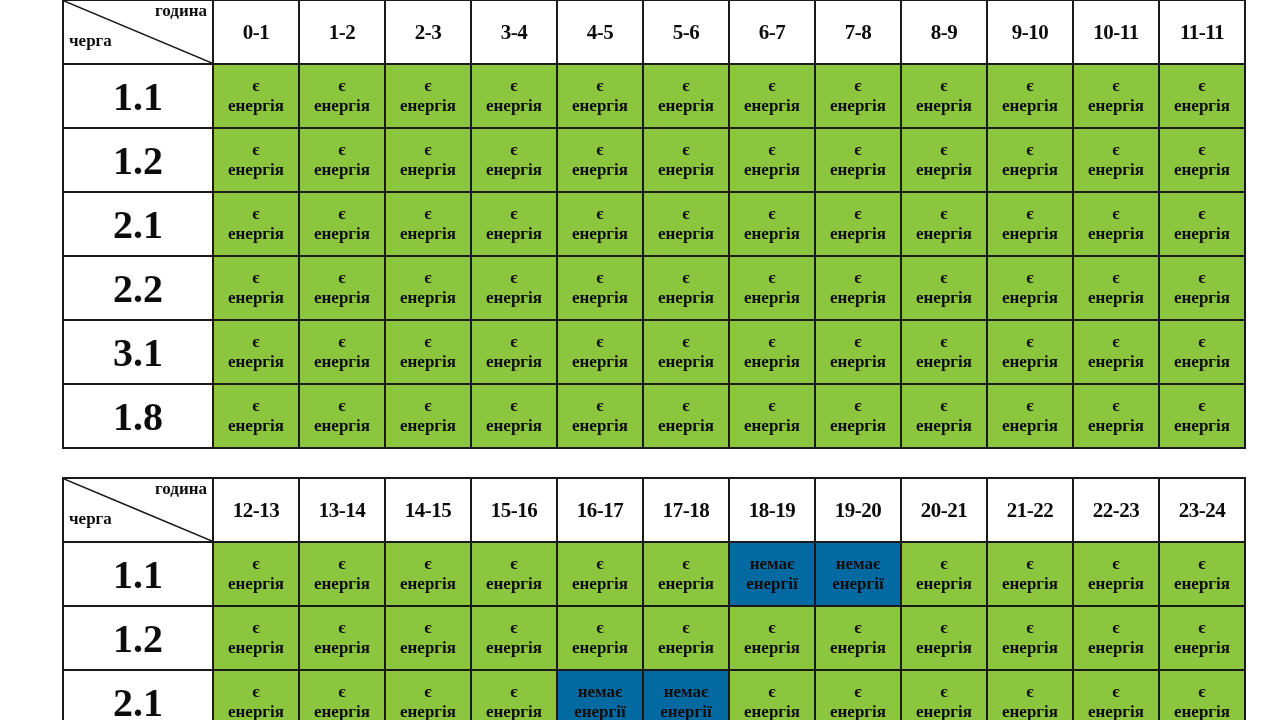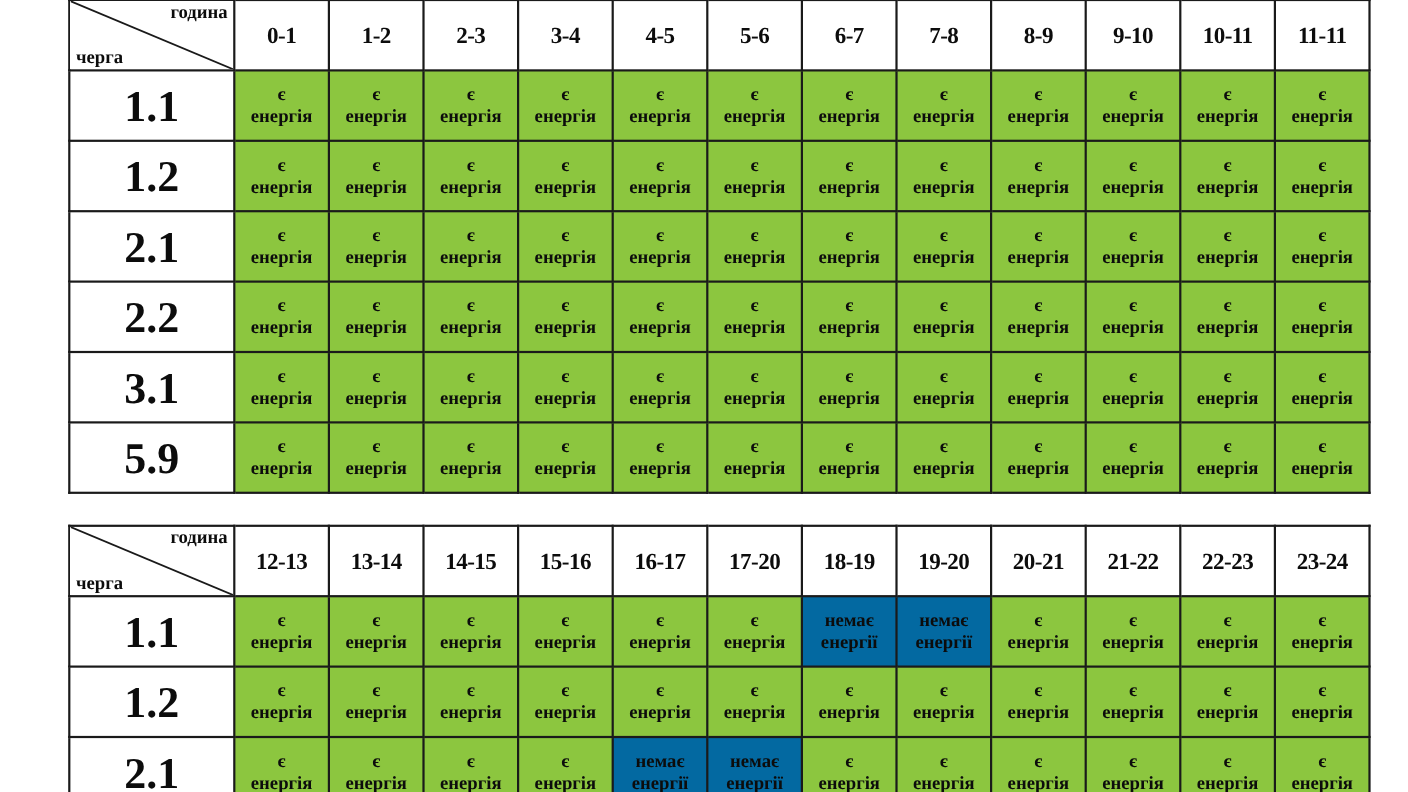--- a/index.html
+++ b/index.html
@@ -61,21 +61,21 @@
     position: absolute;
     top: 1px;
     right: 5px;
     font-size: 17px;
     font-weight: bold;
     line-height: 1;
     letter-spacing: 0px;
   }
   .corner-queue {
     position: absolute;
-    bottom: 3px;
+    bottom: 14px;
     left: 5px;
     font-size: 17px;
     font-weight: bold;
     line-height: 1;
   }
 
   
   .hour-head {
     width: 84px;
     height: 62px;
@@ -394,21 +394,21 @@
           <td class="status-cell on">
             <span class="l1">є</span>
             <span class="l2">енергія</span>
           </td>
           <td class="status-cell on">
             <span class="l1">є</span>
             <span class="l2">енергія</span>
           </td>
         </tr>
         <tr>
-          <td class="queue-label">5.9</td>
+          <td class="queue-label">1.8</td>
           <td class="status-cell on">
             <span class="l1">є</span>
             <span class="l2">енергія</span>
           </td>
           <td class="status-cell on">
             <span class="l1">є</span>
             <span class="l2">енергія</span>
           </td>
           <td class="status-cell on">
             <span class="l1">є</span>
@@ -463,21 +463,21 @@
               </svg>
               <span class="corner-hour">година</span>
               <span class="corner-queue">черга</span>
             </div>
           </th>
           <th class="hour-head">12-13</th>
           <th class="hour-head">13-14</th>
           <th class="hour-head">14-15</th>
           <th class="hour-head">15-16</th>
           <th class="hour-head">16-17</th>
-          <th class="hour-head">17-20</th>
+          <th class="hour-head">17-18</th>
           <th class="hour-head">18-19</th>
           <th class="hour-head">19-20</th>
           <th class="hour-head">20-21</th>
           <th class="hour-head">21-22</th>
           <th class="hour-head">22-23</th>
           <th class="hour-head">23-24</th>
         </tr>
       </thead>
       <tbody>
         <tr>

